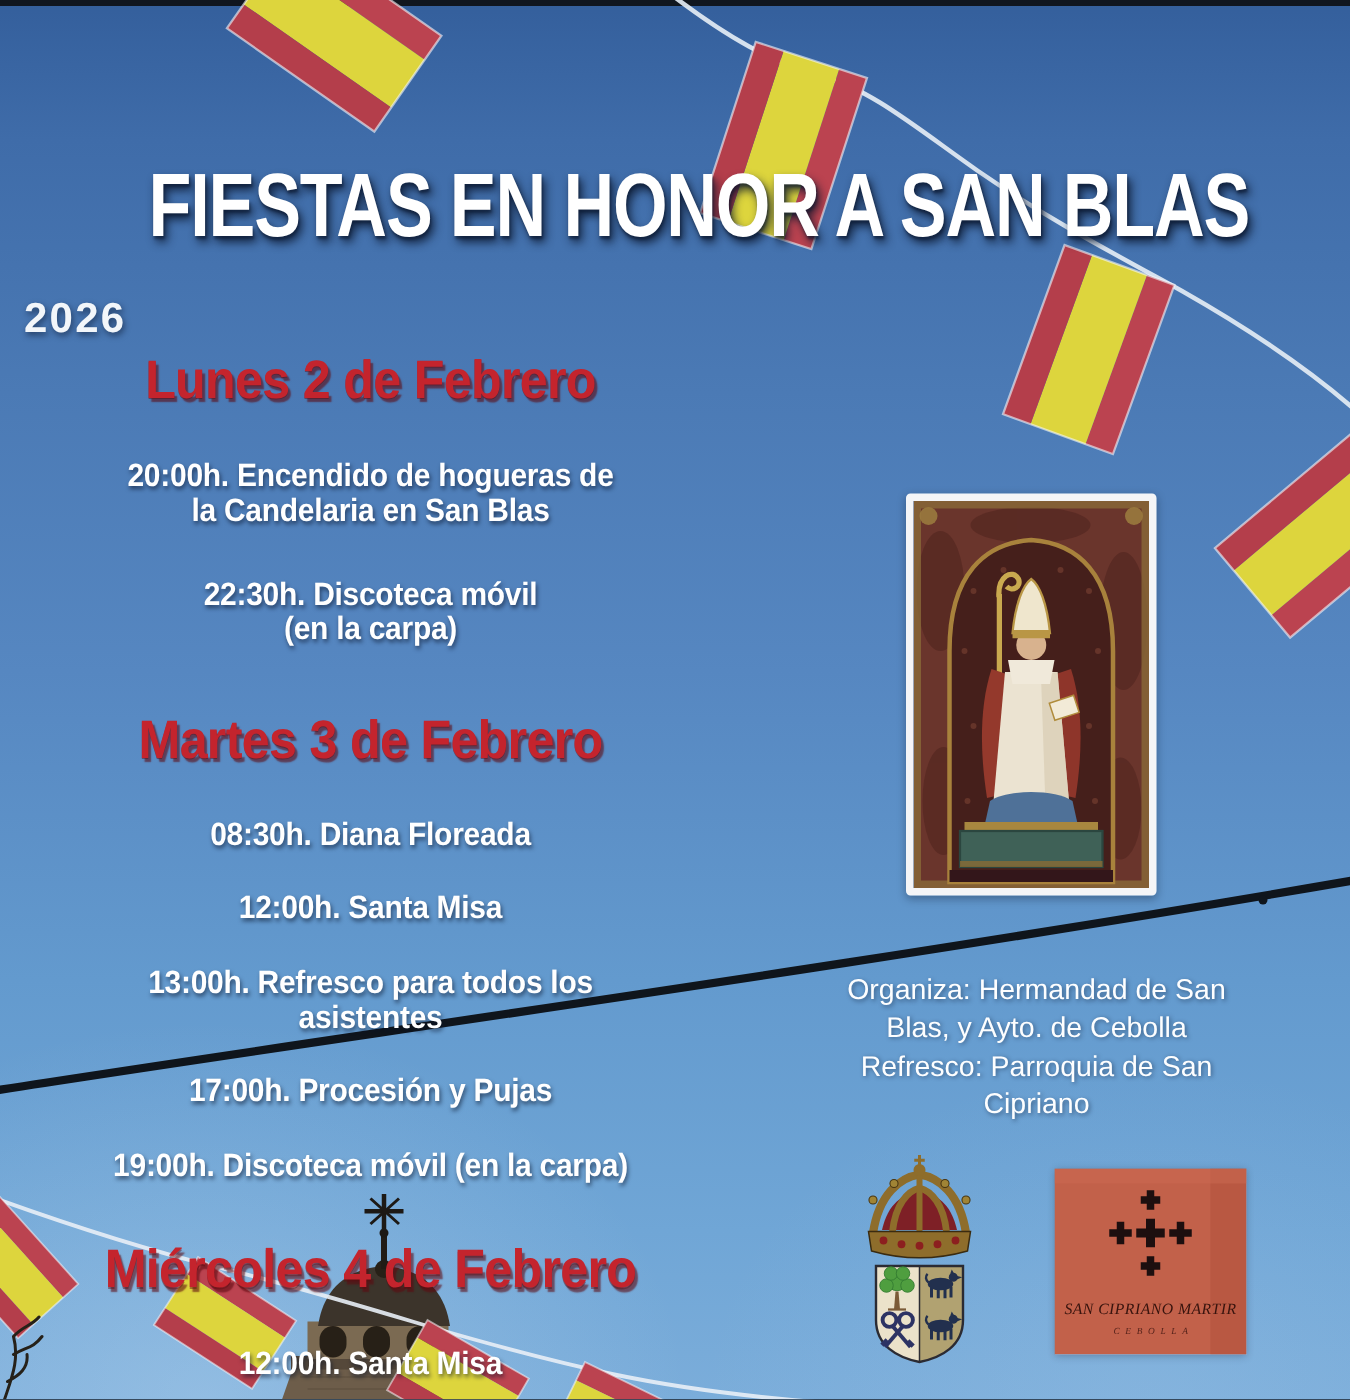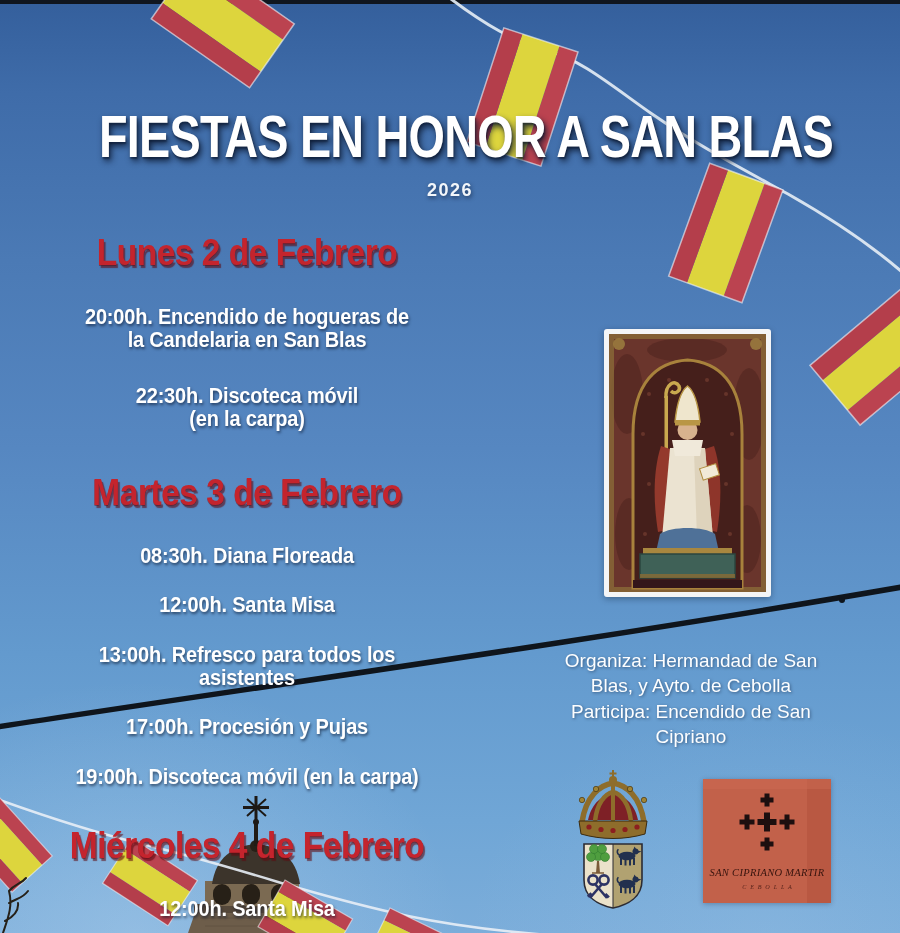--- a/index.html
+++ b/index.html
@@ -13,22 +13,22 @@
       radial-gradient(ellipse 60% 45% at 15% 100%, rgba(200,225,245,.30), transparent 60%),
       radial-gradient(ellipse 55% 40% at 85% 100%, rgba(170,205,235,.20), transparent 60%);}
   .scene{position:absolute;left:0;top:0;}
   .title{
     position:absolute;left:0;right:0;top:102px;text-align:center;margin:0;
     color:#ffffff;font-size:60px;font-weight:700;white-space:nowrap;
     transform:scaleX(.78);letter-spacing:-1px;
     text-shadow:3px 4px 7px rgba(10,22,45,.85),1px 2px 2px rgba(10,22,45,.55);
   }
   .year{
-    position:absolute;left:0;right:0;top:180px;text-align:center;margin:0;
-    color:#f2f6fa;font-size:18px;font-weight:700;letter-spacing:1.5px;
+    position:absolute;left:0;right:0;top:180px;margin:16px;
+    color:#f2f6fa;font-size:28px;font-weight:700;letter-spacing:1.5px;
     text-shadow:1px 2px 4px rgba(10,22,45,.6);
   }
   .schedule{position:absolute;left:6px;top:232px;width:482px;text-align:center;
     transform:scaleX(.93);transform-origin:50% 0;}
   .day-heading{
     margin:0;color:#c4242d;font-size:36px;font-weight:700;letter-spacing:-.5px;
     text-shadow:2px 3px 1px rgba(94,10,16,.6),0 1px 0 rgba(94,10,16,.45);
   }
   .events{color:#ffffff;font-weight:700;font-size:21.5px;line-height:1.08;
     letter-spacing:-.2px;white-space:pre-line;
@@ -203,21 +203,21 @@
         <div class="event">12:00h. Santa Misa</div>
         
         
         
       </div>
     </section>
   </div>
 
   <p class="credits">Organiza: Hermandad de San
 Blas, y Ayto. de Cebolla
-Participa: Encendido de San
+Refresco: Parroquia de San
 Cipriano</p>
 
   <div class="crest">
     <svg width="102" height="140" viewBox="0 0 102 140" aria-hidden="true">
       <g>
         <path d="M26,50 C30,32 40,26 51,24 C62,26 72,32 76,50 Z" fill="#7e2026"></path>
         <path d="M20,52 C24,26 38,15 51,13 C64,15 78,26 82,52" fill="none" stroke="#8e6d2b" stroke-width="5.5"></path>
         <path d="M33,51 C35,33 43,24 51,22 C59,24 67,33 69,51" fill="none" stroke="#8e6d2b" stroke-width="4.5"></path>
         <path d="M51,13 L51,51" stroke="#8e6d2b" stroke-width="4"></path>
         <circle cx="51" cy="10" r="4" fill="#8e6d2b"></circle>

